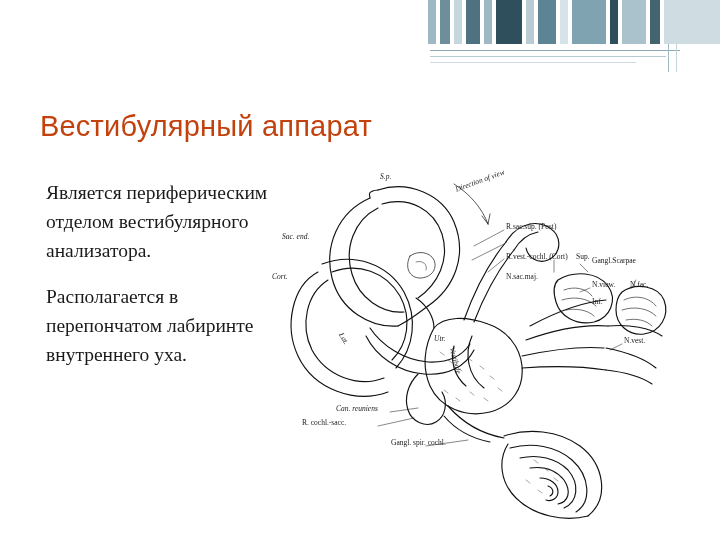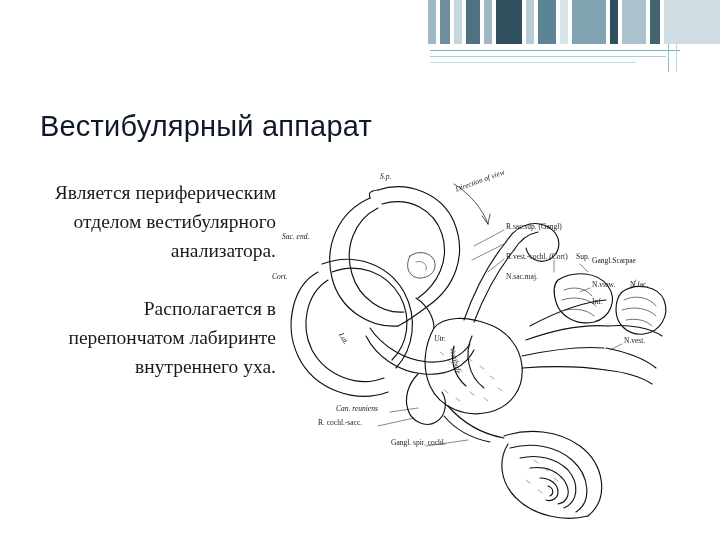--- a/index.html
+++ b/index.html
@@ -65,37 +65,36 @@
   .vt2 { left: 676px; background:#c4d4db; }
 
   
   .title {
     position: absolute;
     left: 40px;
     top: 110px;
     width: 640px;
     font-family: "Liberation Sans", sans-serif;
     font-size: 29px;
-    color: #0f172a;
+    color: #c2410c;
     letter-spacing: 0.2px;
     white-space: nowrap;
   }
 
   
   .body-text {
     position: absolute;
     left: 46px;
     top: 178px;
     width: 230px;
     font-size: 19.5px;
     line-height: 29px;
     color: #1a1a1a;
-    text-align: right;
-  }
-  .para + .para { margin-top: 29px; }
+  }
+  .para + .para { margin-top: 17px; }
 
   
   .figure {
     position: absolute;
     left: 258px;
     top: 160px;
     width: 450px;
     height: 360px;
   }
   .figure svg { display: block; }
@@ -229,29 +228,29 @@
         <path d="M182 192 l 4 3 M190 200 l 4 3 M200 208 l 4 3 M210 198 l 4 3 M222 206 l 4 3 M232 216 l 4 3"></path>
         <path d="M186 230 l 4 3 M198 238 l 4 3 M212 232 l 4 3 M226 238 l 4 3 M240 228 l 4 3"></path>
         <path d="M276 300 l 4 3 M286 308 l 4 3 M296 318 l 4 3 M268 320 l 4 3 M280 330 l 4 3"></path>
       </g>
     </g>
   </svg>
 
   <div class="fig-label it" style="left:122px; top:12px;">S.p.</div>
   <div class="fig-label it" style="left:196px; top:16px; transform:rotate(-20deg);">Direction of view</div>
   <div class="fig-label it" style="left:24px;  top:72px;">Sac. end.</div>
-  <div class="fig-label" style="left:248px; top:62px;">R.sac.sup. (Gangl)</div>
+  <div class="fig-label" style="left:248px; top:62px;">R.sac.sup. (Post)</div>
   <div class="fig-label" style="left:248px; top:76px;margin-top:36px;">N.sac.maj.</div>
   <div class="fig-label" style="left:248px; top:92px;">R.vest.-cochl. (Cort)</div>
   <div class="fig-label" style="left:318px; top:92px;">Sup.</div>
   <div class="fig-label" style="left:334px; top:102px;margin-top:35px;">Inf.</div>
   <div class="fig-label" style="left:334px; top:96px;">Gangl.Scarpae</div>
   <div class="fig-label it" style="left:14px;  top:112px;">Cort.</div>
   <div class="fig-label" style="left:334px; top:120px;">N.view.</div>
   <div class="fig-label" style="left:372px; top:120px;">N.fac.</div>
   <div class="fig-label it" style="left:80px;  top:174px; transform:rotate(60deg);">Lat.</div>
   <div class="fig-label it" style="left:176px; top:174px;">Utr.</div>
   <div class="fig-label" style="left:366px; top:176px;">N.vest.</div>
   <div class="fig-label it" style="left:184px; top:196px; transform:rotate(75deg);">Vestibule</div>
   <div class="fig-label it" style="left:78px;  top:244px;">Can. reuniens</div>
-  <div class="fig-label" style="left:60px;  top:258px;">R. cochl.-sacc.</div>
+  <div class="fig-label" style="left:44px;  top:258px;">R. cochl.-sacc.</div>
   <div class="fig-label" style="left:94px;  top:278px;padding-left:39px;">Gangl. spir. cochl.</div>
 </div>
 
 </body></html>

